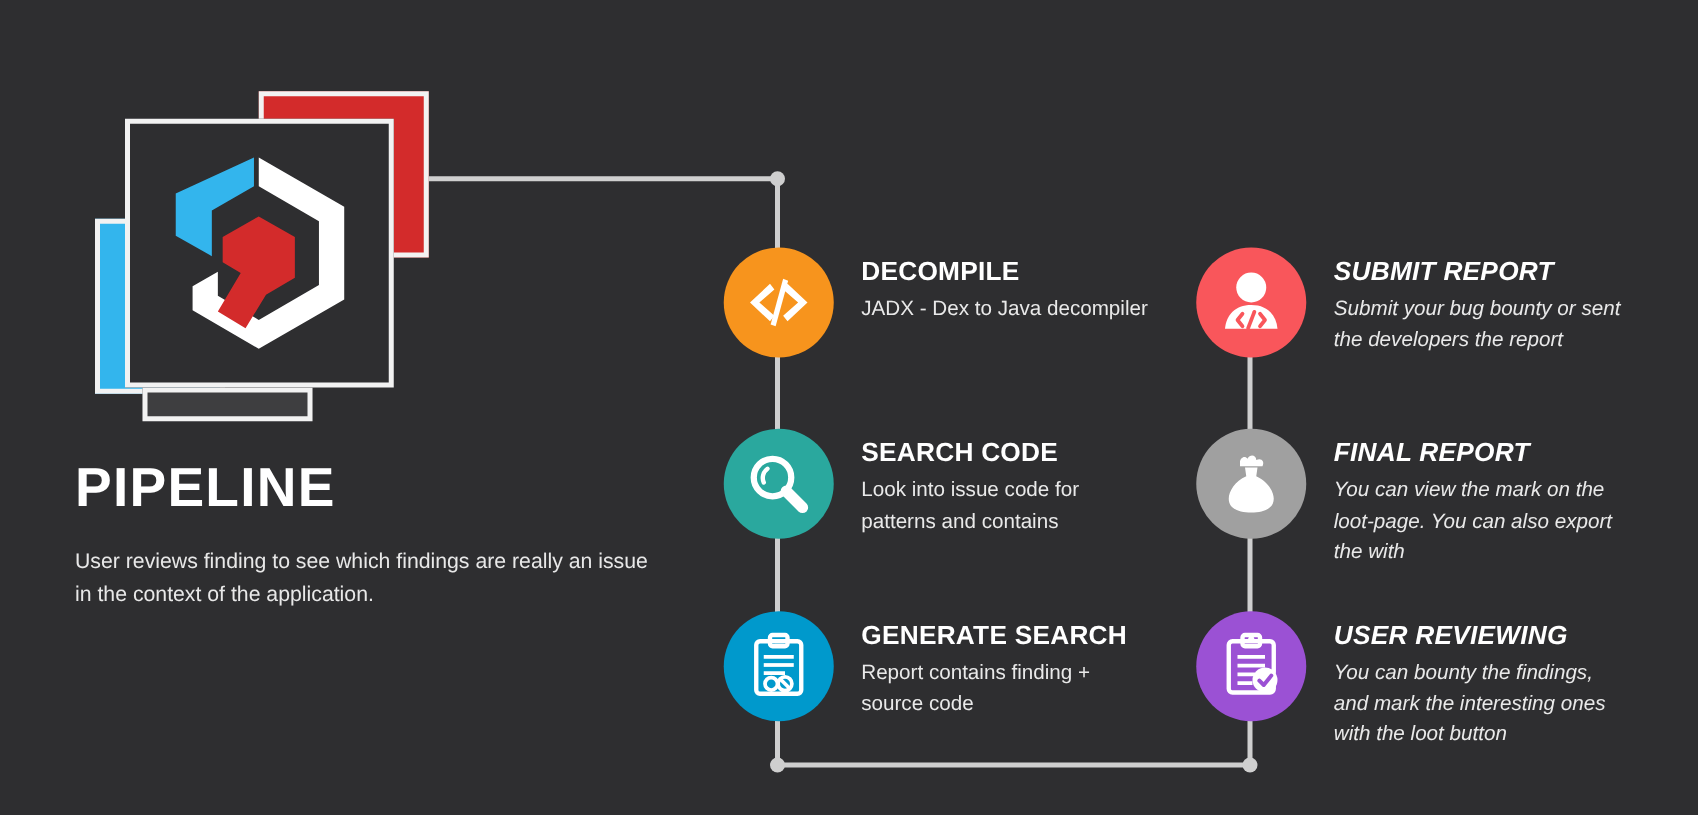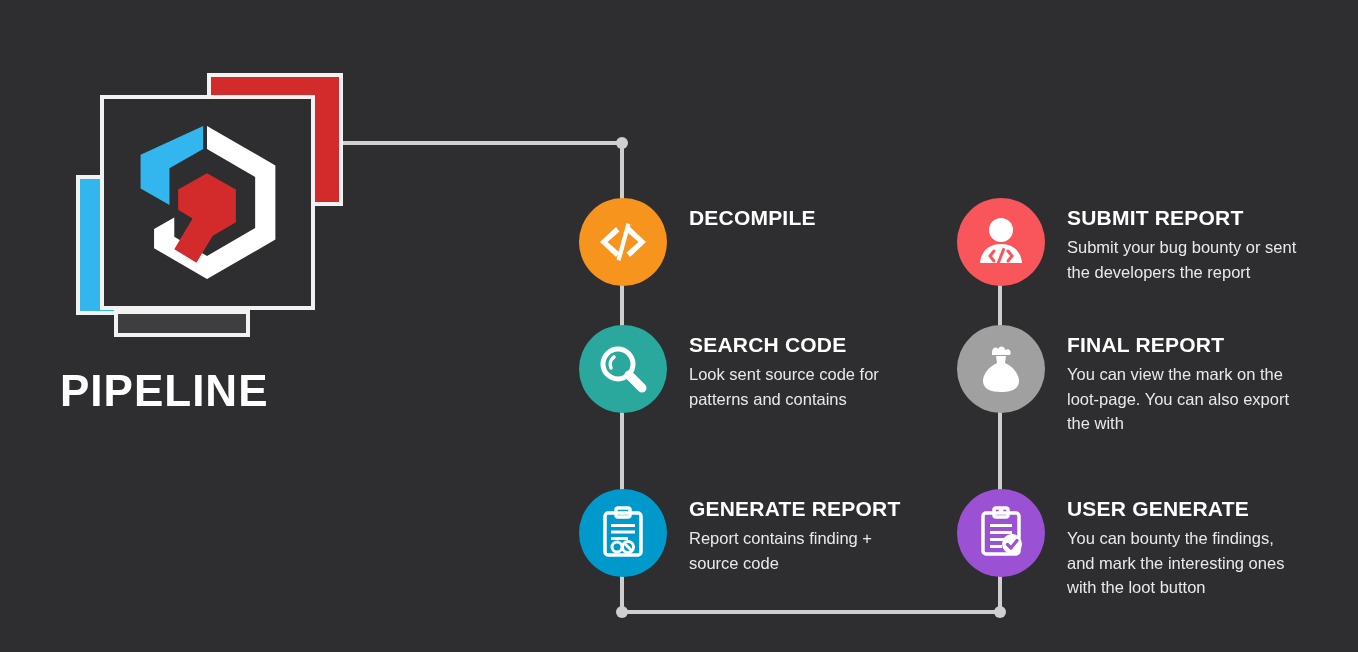--- a/index.html
+++ b/index.html
@@ -61,23 +61,23 @@
     color:#ffffff; line-height:1.15; white-space:nowrap;
   }
   .node-desc {
     margin-top:5px; font-size:16.5px; line-height:1.48;
     color:#e9e9e9; font-weight:400;
   }
   .node-desc span { display:block; }
 
   
   .col1 { left:579px; }
-  .col2 { left:957px; }
+  .col2 { left:957px;font-style:italic; }
   .row1 { top:198px; }
-  .row2 { top:325px;justify-content:center; }
+  .row2 { top:343px;justify-content:center; }
   .row3 { top:489px; }
 
   .w-col1 .node-text { width:300px; }
   .w-col2 .node-text { width:275px; }
 </style>
 </head>
 <body style="background: rgb(46, 46, 48);">
 
 <div class="stage">
 
@@ -92,20 +92,21 @@
 
         <path d="M103 28 L103 52 L68 72 L68 110 L38 93 L38 58 Z" transform="translate(0,0)" fill="#33b5ed"></path>
 
         <path d="M107 77 L137 94 L137 128 L113 142 L96 170 L73 156 L92 124 L77 115 L77 94 Z" fill="#d32b2b"></path>
       </svg>
     </div>
   </div>
 
   <div class="title-block">
     <div class="pipeline-title">PIPELINE</div>
+    <div class="pipeline-desc">User reviews finding to see which findings are really an issue in the context of the application.</div>
   </div>
 
   <div>
     <div class="conn conn-h-top" style="background: rgb(207, 207, 207);"></div>
     <div class="conn conn-v-col1" style="background: rgb(207, 207, 207);"></div>
     <div class="conn conn-v-col2" style="background: rgb(207, 207, 207);"></div>
     <div class="conn conn-h-bot" style="background: rgb(207, 207, 207);"></div>
     <div class="dot dot-topcorner" style="background: rgb(207, 207, 207);"></div>
     <div class="dot dot-botleft" style="background: rgb(207, 207, 207);"></div>
     <div class="dot dot-botright" style="background: rgb(207, 207, 207);"></div>
@@ -114,56 +115,59 @@
   <div class="node col1 row1 w-col1">
     <div class="node-circle" style="background: rgb(247, 148, 29);">
       <svg width="56" height="56" viewBox="0 0 56 56">
         <path d="M21 13 L24.5 17.5 L12.5 28 L24.5 38.5 L21 43 L5 28 Z" fill="#ffffff"></path>
         <path d="M35 13 L31.5 17.5 L43.5 28 L31.5 38.5 L35 43 L51 28 Z" fill="#ffffff"></path>
         <path d="M31.5 9 L35.5 10.5 L25.5 47 L21.5 45.5 Z" fill="#ffffff"></path>
       </svg>
     </div>
     <div class="node-text">
       <div class="node-title">DECOMPILE</div>
+      <div class="node-desc">
+        <span>JADX - Dex to Java decompiler</span>
+      </div>
     </div>
   </div>
 
   <div class="node col1 row2 w-col1">
     <div class="node-circle" style="background: rgb(42, 168, 158);">
       <svg width="58" height="58" viewBox="0 0 58 58">
         <circle cx="24" cy="24" r="15" fill="none" stroke="#ffffff" stroke-width="5"></circle>
         <path d="M17 28 a9 9 0 0 1 3 -11" fill="none" stroke="#ffffff" stroke-width="3.5" stroke-linecap="round"></path>
         <path d="M35 35 L48 48" stroke="#ffffff" stroke-width="9" stroke-linecap="round"></path>
       </svg>
     </div>
     <div class="node-text">
       <div class="node-title">SEARCH CODE</div>
       <div class="node-desc">
-        <span>Look sent source code for</span>
+        <span>Look into issue code for</span>
         <span>patterns and contains</span>
       </div>
     </div>
   </div>
 
   <div class="node col1 row3 w-col1">
     <div class="node-circle" style="background: rgb(0, 153, 204);">
       <svg width="56" height="56" viewBox="0 0 56 56">
         <rect x="10" y="8" width="36" height="42" rx="3" fill="none" stroke="#ffffff" stroke-width="3.5"></rect>
         <rect x="21" y="3" width="14" height="9" rx="2" fill="none" stroke="#ffffff" stroke-width="3.5"></rect>
         <rect x="25" y="6.5" width="7" height="3" fill="#ffffff"></rect>
         <rect x="16" y="19" width="24" height="3" fill="#ffffff"></rect>
         <rect x="16" y="25.5" width="24" height="3" fill="#ffffff"></rect>
         <rect x="16" y="32" width="17" height="3" fill="#ffffff"></rect>
         <circle cx="22" cy="42" r="5" fill="none" stroke="#ffffff" stroke-width="3"></circle>
         <circle cx="33" cy="42" r="5.5" fill="none" stroke="#ffffff" stroke-width="3"></circle>
         <path d="M29 38 L37 46" stroke="#ffffff" stroke-width="3"></path>
       </svg>
     </div>
     <div class="node-text">
-      <div class="node-title">GENERATE REPORT</div>
+      <div class="node-title">GENERATE SEARCH</div>
       <div class="node-desc">
         <span>Report contains finding +</span>
         <span>source code</span>
       </div>
     </div>
   </div>
 
   <div class="node col2 row1 w-col2">
     <div class="node-circle" style="background: rgb(249, 86, 91);">
       <svg width="58" height="58" viewBox="0 0 58 58">
@@ -208,21 +212,21 @@
         <circle cx="28" cy="6.5" r="2.5" fill="#ffffff"></circle>
         <rect x="17" y="19" width="22" height="3" fill="#ffffff"></rect>
         <rect x="17" y="26" width="22" height="3" fill="#ffffff"></rect>
         <rect x="17" y="33" width="14" height="3" fill="#ffffff"></rect>
         <rect x="17" y="40" width="12" height="3" fill="#ffffff"></rect>
         <circle cx="39" cy="39" r="10" fill="#ffffff"></circle>
         <path d="M34.5 39.5 L38 43 L44 35.5" fill="none" stroke="#9b51d4" stroke-width="3.2" stroke-linecap="round" stroke-linejoin="round"></path>
       </svg>
     </div>
     <div class="node-text">
-      <div class="node-title">USER GENERATE</div>
+      <div class="node-title">USER REVIEWING</div>
       <div class="node-desc">
         <span>You can bounty the findings,</span>
         <span>and mark the interesting ones</span>
         <span>with the loot button</span>
       </div>
     </div>
   </div>
 
 </div>
 

